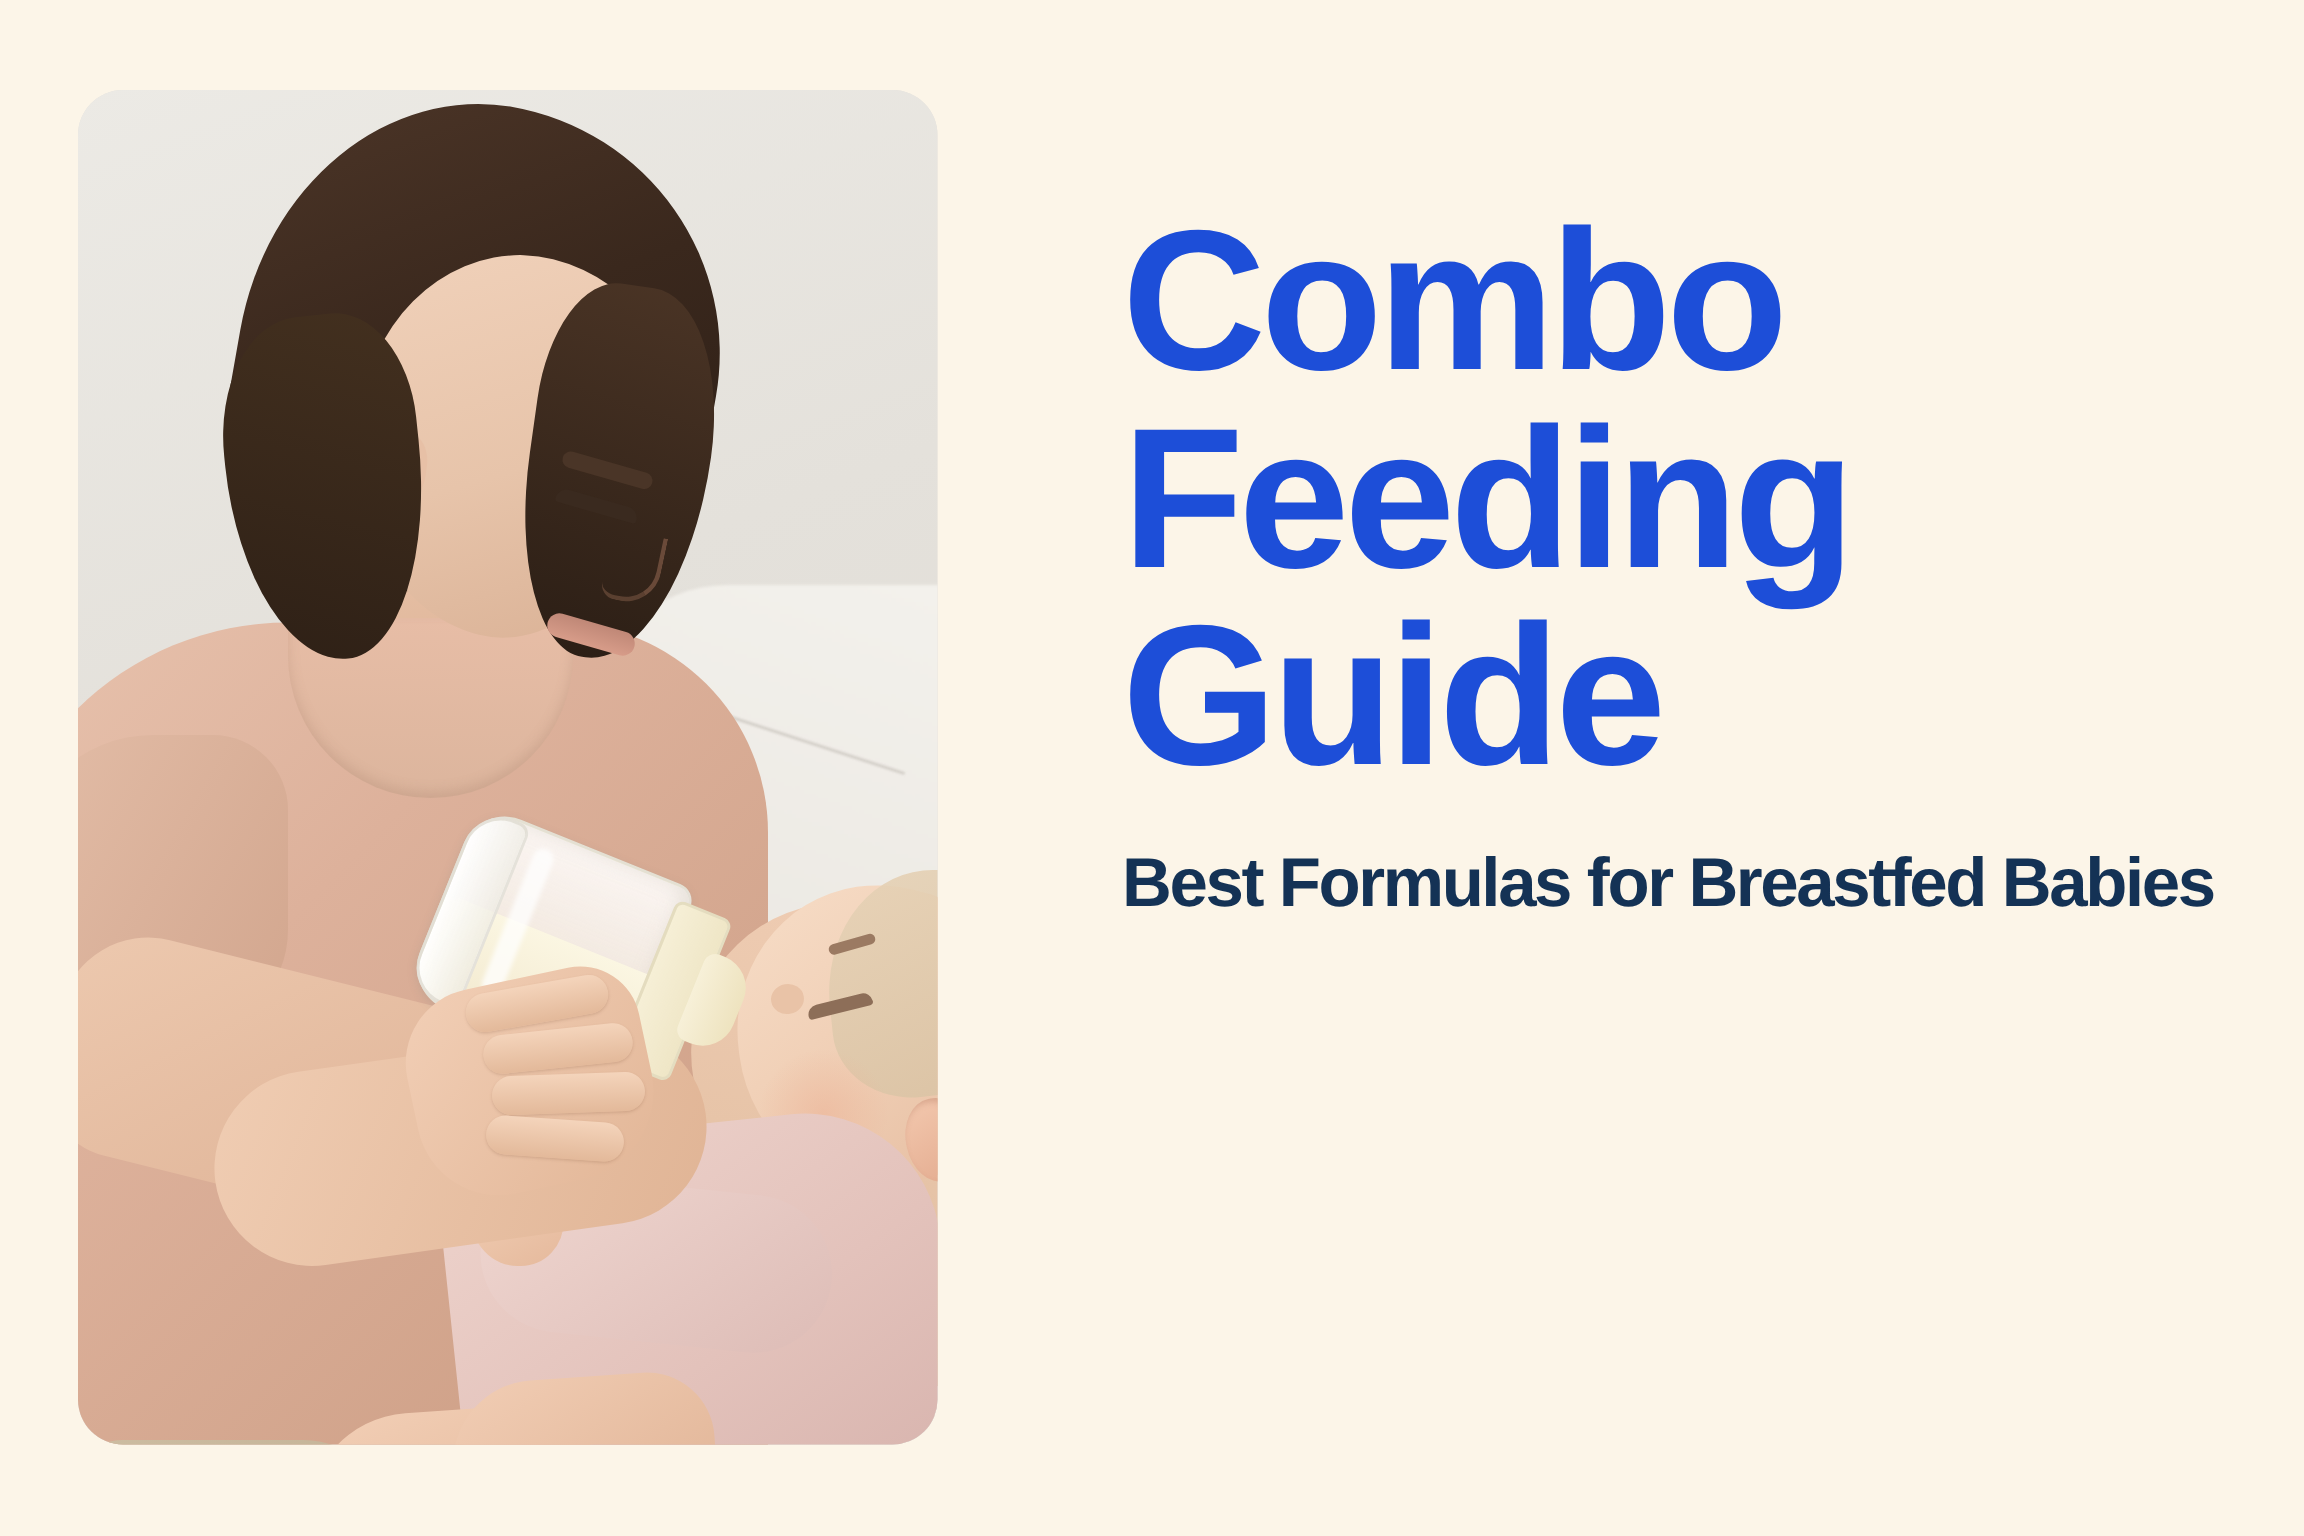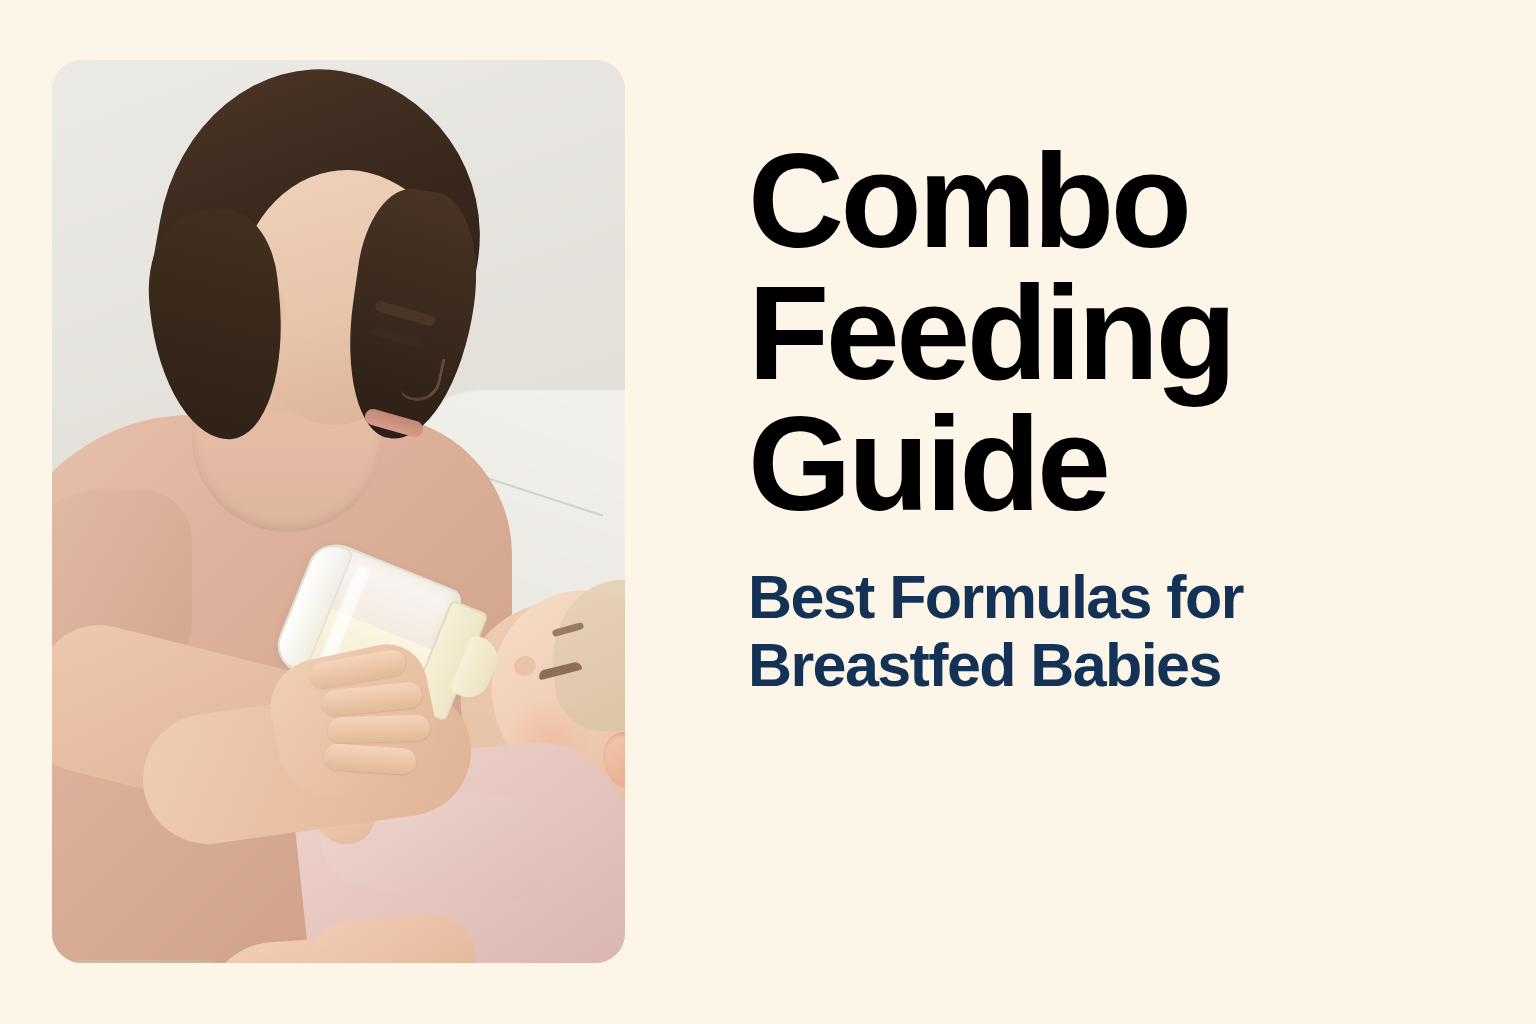--- a/index.html
+++ b/index.html
@@ -451,31 +451,31 @@
     position: absolute;
     top: 136px;
     left: 0;
     width: 740px;
     margin: 0;
     font-family: "Liberation Sans", sans-serif;
     font-weight: 700;
     font-size: 133px;
     line-height: 0.99;
     letter-spacing: -3.5px;
-    color: #000000;
+    color: #1d4ed8;
   }
   .subhead {
     position: absolute;
     top: 563px;
     left: 0;
     width: 740px;
     margin: 0;
     font-family: "Liberation Sans", sans-serif;
     font-weight: 700;
-    font-size: 61px;
+    font-size: 46px;
     line-height: 1.12;
     letter-spacing: -1.6px;
     color: #143255;
   }
   .site-url {
     position: absolute;
     top: 880px;
     left: 175px;
     margin: 0;
     font-family: "Liberation Sans", sans-serif;

